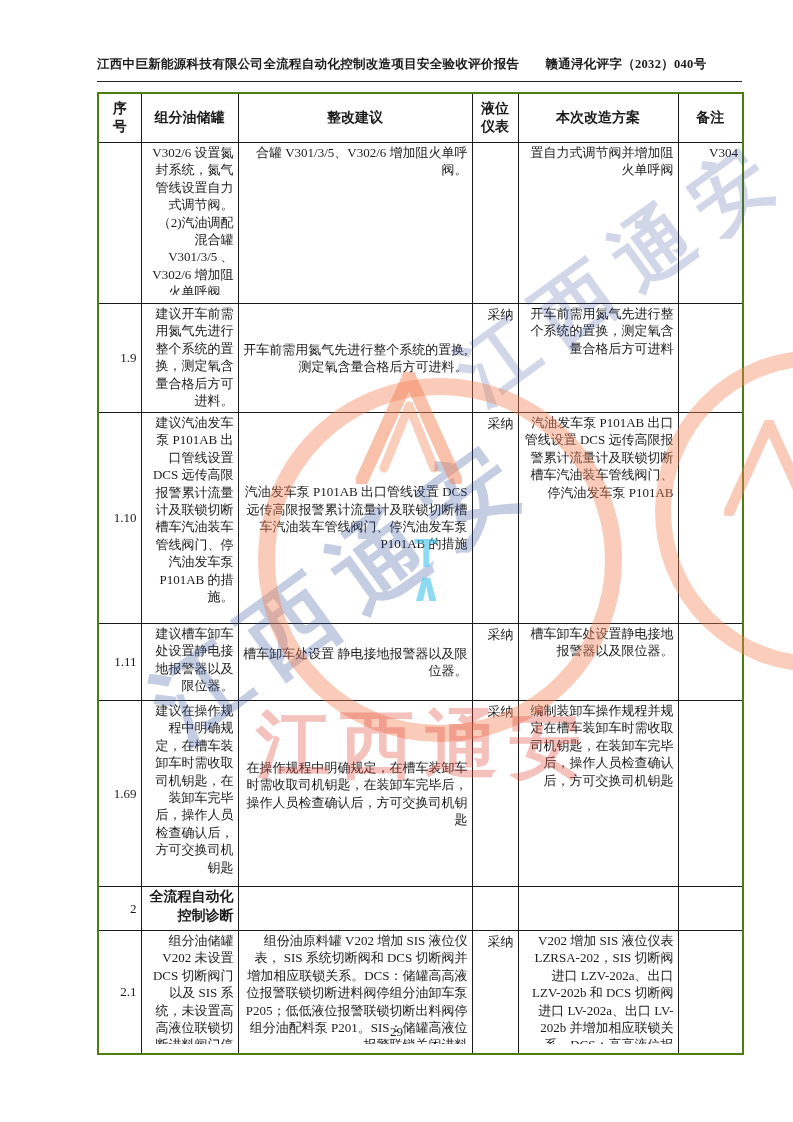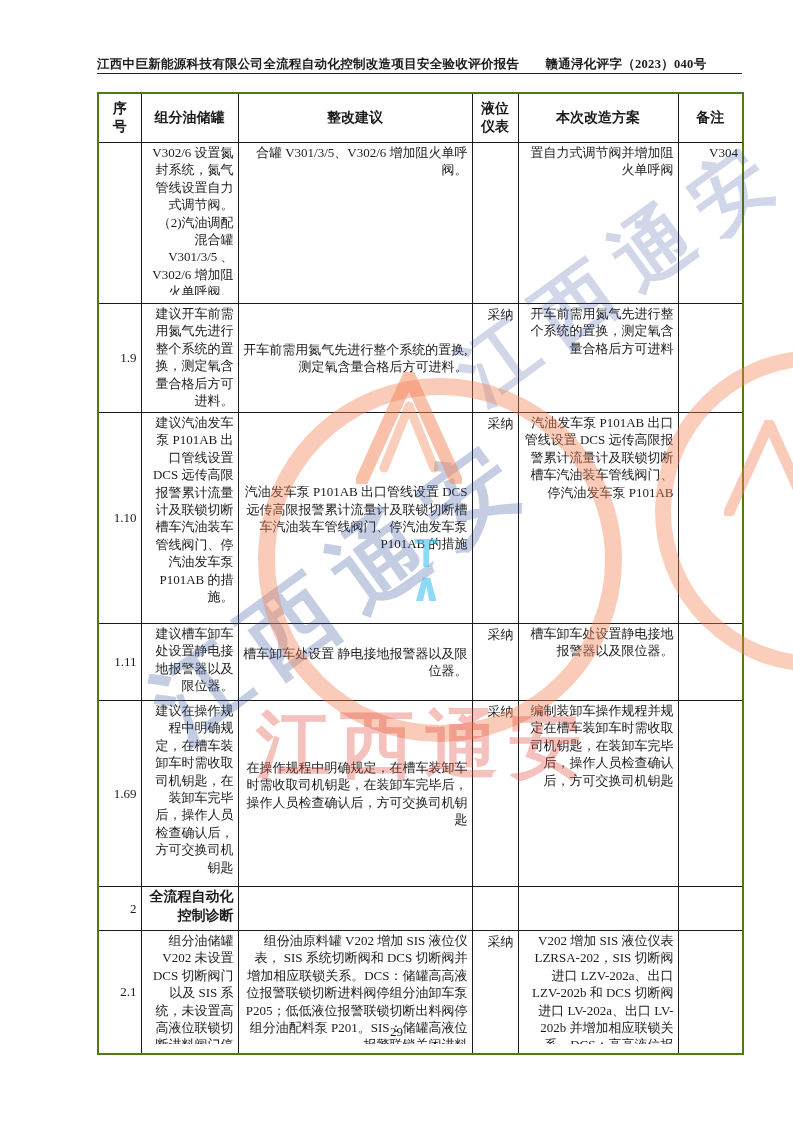--- a/index.html
+++ b/index.html
@@ -5,21 +5,21 @@
   html,body{margin:0;padding:0;background:#ffffff;}
   .page{
     position:relative;width:793px;height:1122px;background:#ffffff;
     font-family:"Liberation Serif","DejaVu Serif",serif;color:#1b1b1b;overflow:hidden;
   }
   
   .doc-header{
     position:absolute;left:97px;top:56px;width:645px;
     display:flex;gap:26px;align-items:flex-end;
     font-size:12.5px;font-weight:bold;letter-spacing:.3px;
-    border-bottom:1.5px solid #222;padding-bottom:0;white-space:nowrap;
+    border-bottom:1.5px solid #222;padding-bottom:8px;white-space:nowrap;
   }
   
   table.review{
     position:absolute;left:97px;top:92px;width:645px;z-index:1;
     border-collapse:collapse;table-layout:fixed;
     font-size:13px;line-height:1.34;
   }
   table.review,.review th,.review td{border:1px solid #1a1a1a;}
   table.review{border:2px solid #4d7c0f;}
   .review th{
@@ -72,21 +72,21 @@
     font-family:"Liberation Sans","DejaVu Sans",sans-serif;
   }
 </style>
 </head>
 <body>
 
 <div class="page">
 
   <div class="doc-header">
     <span>江西中巨新能源科技有限公司全流程自动化控制改造项目安全验收评价报告</span>
-    <span>赣通浔化评字（2023）040号</span>
+    <span>赣通浔化评字（2032）040号</span>
   </div>
 
   <table class="review">
     <colgroup>
       <col class="c-no">
         <col class="c-problem">
         <col class="c-suggest">
       <col class="c-adopt">
         <col class="c-plan">
         <col class="c-remark">

